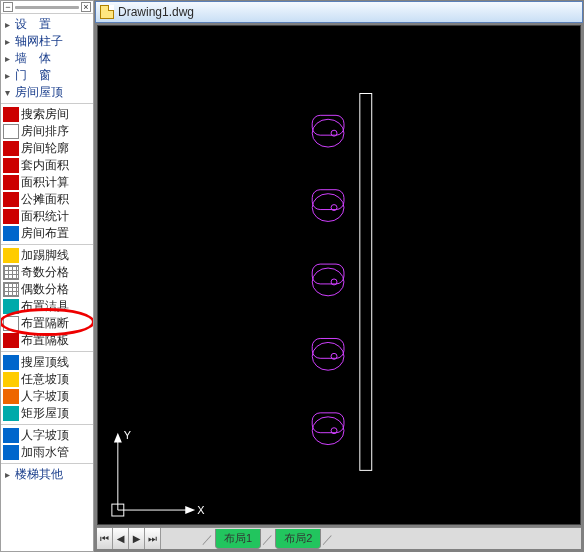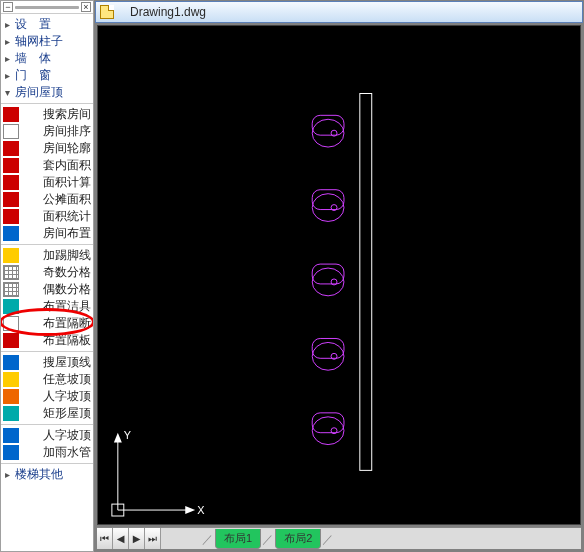--- a/index.html
+++ b/index.html
@@ -64,21 +64,20 @@
       font-size: 10px;
     }
     .list-item {
       display:flex;align-items:center;
       padding:1px 2px;
       height:17px;
       cursor:pointer;
       color:#222;
       white-space:nowrap;
       position: relative;
-      justify-content: space-between;
     }
     .li-icon {
       width:16px;height:15px;margin-right:2px;
       display:inline-flex;align-items:center;justify-content:center;
       border:1px solid transparent;
     }
     .ic-red { background:#c00; }
     .ic-blue { background:#06c; }
     .ic-yel { background:#fc0; }
     .ic-grid { background:#fff;border:1px solid #888;
@@ -101,21 +100,21 @@
       flex:1; display:flex; flex-direction:column;
       background:#808080;
       border:1px solid #808080;
     }
     .titlebar {
       height:22px;
       border:1px solid #5a7fb8;
       background:linear-gradient(#f4f9ff,#c9dff5);
       display:flex;align-items:center;
       padding:0 4px;
-      gap:16px;
+      gap:4px;
     }
     .doc-icon { width:14px;height:14px;background:#ffe680;border:1px solid #b08000;position:relative; }
     .doc-icon::after{content:"";position:absolute;right:-1px;top:-1px;width:5px;height:5px;background:#fff;border-left:1px solid #b08000;border-bottom:1px solid #b08000;}
     .title-text { color:#2a2a2a; font-size:12px; }
     .canvas-wrap {
       flex:1; position:relative;
       background:#000;
       border:1px solid #404040;
       margin:2px;
     }

